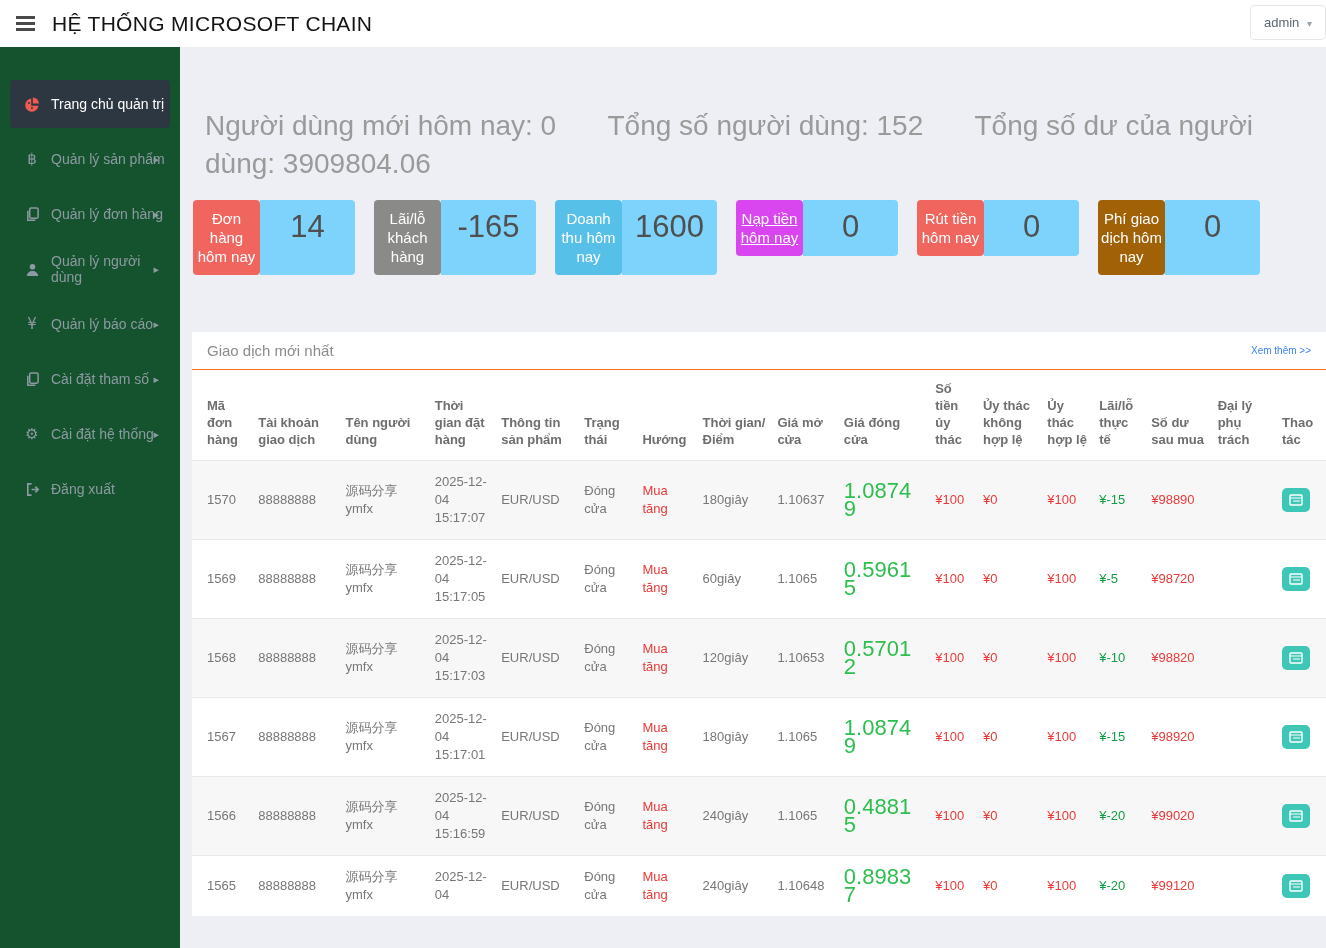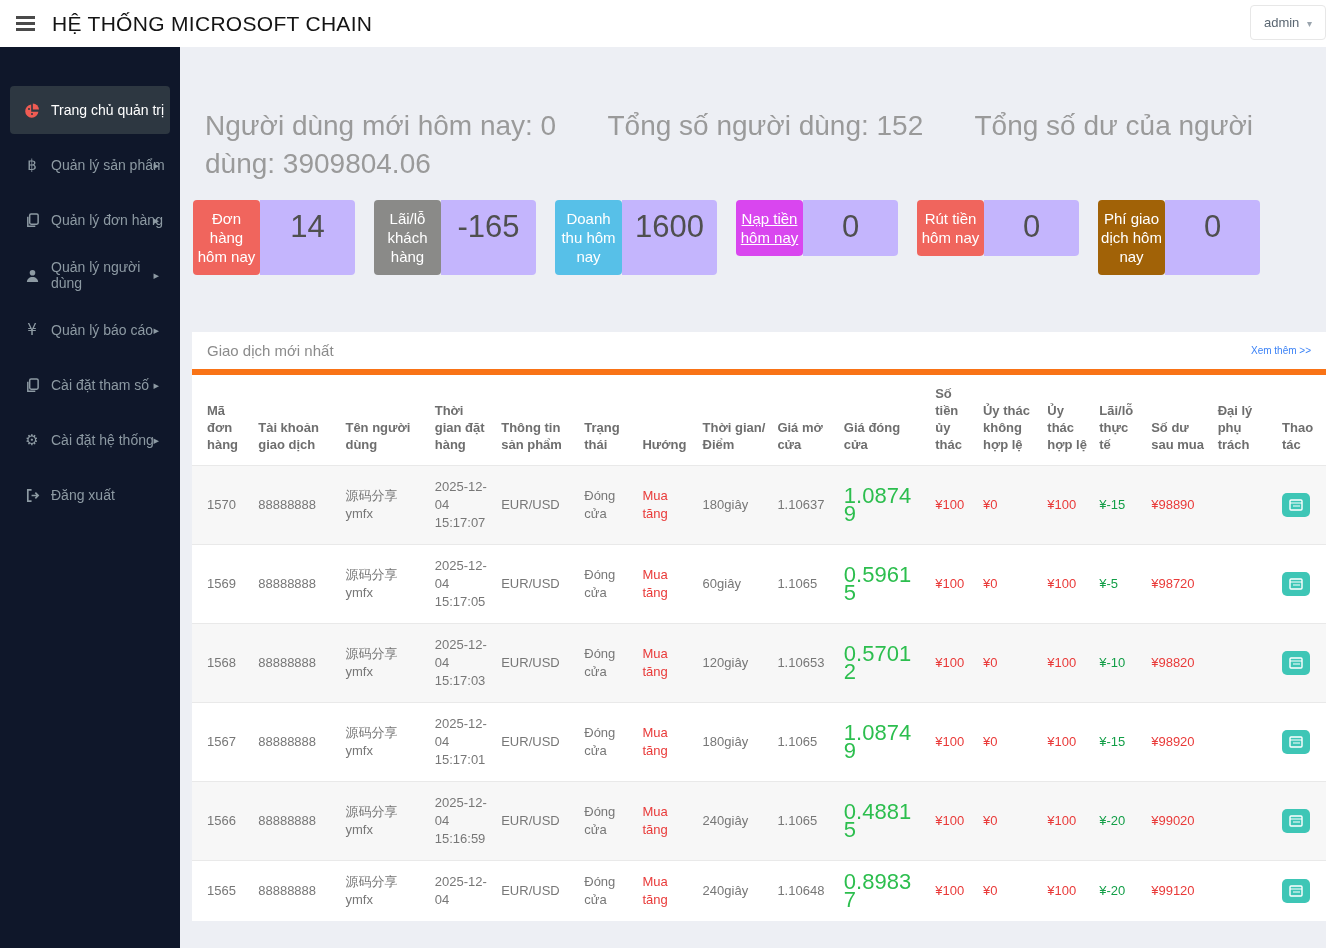--- a/index.html
+++ b/index.html
@@ -10,47 +10,47 @@
   .topbar { position:absolute; top:0; left:0; width:1326px; height:47px; background:#ffffff;
     display:flex; align-items:center; z-index:5; }
   .hamburger { margin-left:16px; width:20px; cursor:pointer; }
   .hamburger span { display:block; width:19px; height:3px; background:#4a4a4a; margin:3px 0; }
   .app-title { margin-left:16px; font-size:21px; font-weight:500; color:#141414; letter-spacing:.3px; }
   .user-box { position:absolute; right:0; top:5px; background:#fff; border:1px solid #e7e7e7;
     border-radius:4px; padding:9px 13px; font-size:13px; color:#5a6671; cursor:pointer; }
   .user-box .caret { font-family:"DejaVu Sans", sans-serif; color:#9aa4ad; font-size:10px; margin-left:4px; }
 
   
-  .sidebar { position:absolute; top:45px; left:0; bottom:0; width:180px; background:#0f172a; padding-top:41px; }
+  .sidebar { position:absolute; top:39px; left:0; bottom:0; width:180px; background:#14532d; padding-top:41px; }
   .nav-item { position:relative; height:48px; margin:0 10px 7px 10px; display:flex; align-items:center;
     padding-left:12px; color:#8d9aa3; font-size:14px; cursor:pointer; border-radius:4px; }
   .nav-item.active { background:#2d3741; color:#ffffff; }
   .nav-icon { width:20px; text-align:center; margin-right:9px; font-family:"DejaVu Sans", sans-serif;
     font-size:15px; flex:0 0 20px; }
   .nav-icon svg { vertical-align:middle; }
   .nav-chevron { position:absolute; right:11px; font-family:"DejaVu Sans", sans-serif;
     font-size:11px; color:#8d9aa3; }
 
   
   .main { position:absolute; top:47px; left:180px; width:1146px; bottom:0; }
   .summary { margin:60px 45px 16px 25px; width:1080px; font-size:28px; font-weight:300;
     color:#9a9a9a; line-height:38px; }
   .summary span { margin-right:44px; }
 
   .cards { display:flex; align-items:flex-start; gap:19px; margin:17px 0 0 13px; }
   .card { display:flex; align-items:stretch;border-radius:30px; }
   .card-label { width:67px; color:#ffffff; font-size:15px; line-height:19px; text-align:center;
     padding:9px 3px; border-radius:4px; display:flex; align-items:center; justify-content:center; }
-  .card-value { width:95px; background:#c4b5fd; border-radius:0 4px 4px 0; text-align:center;
+  .card-value { width:95px; background:#7dd3fc; border-radius:0 4px 4px 0; text-align:center;
     font-size:31px; font-weight:200; color:#4f4f4f; padding-top:9px; }
 
   
   .panel { margin:57px 0 0 12px; background:#ffffff; }
   .panel-header { display:flex; justify-content:space-between; align-items:center;
-    padding:10px 15px; border-bottom:6px solid #f97316; }
+    padding:10px 15px; border-bottom:1px solid #f97316; }
   .panel-title { font-size:15px; color:#8b8b8b; }
   .panel-more { font-size:10px; color:#3b82f6; cursor:pointer; text-decoration:none; }
 
   table { width:100%; border-collapse:collapse; table-layout:fixed; }
   th { font-size:13px; font-weight:bold; color:#6e6e6e; text-align:left;
     vertical-align:bottom; padding:10px 6px 12px 6px; line-height:17px; }
   th:first-child, td:first-child { padding-left:15px; }
   td { font-size:13px; color:#777777; vertical-align:middle; padding:12px 6px;
     line-height:18px; border-top:1px solid #e9e9e9; word-wrap:break-word; }
   tbody tr:nth-child(odd) { background:#f7f7f7; }

